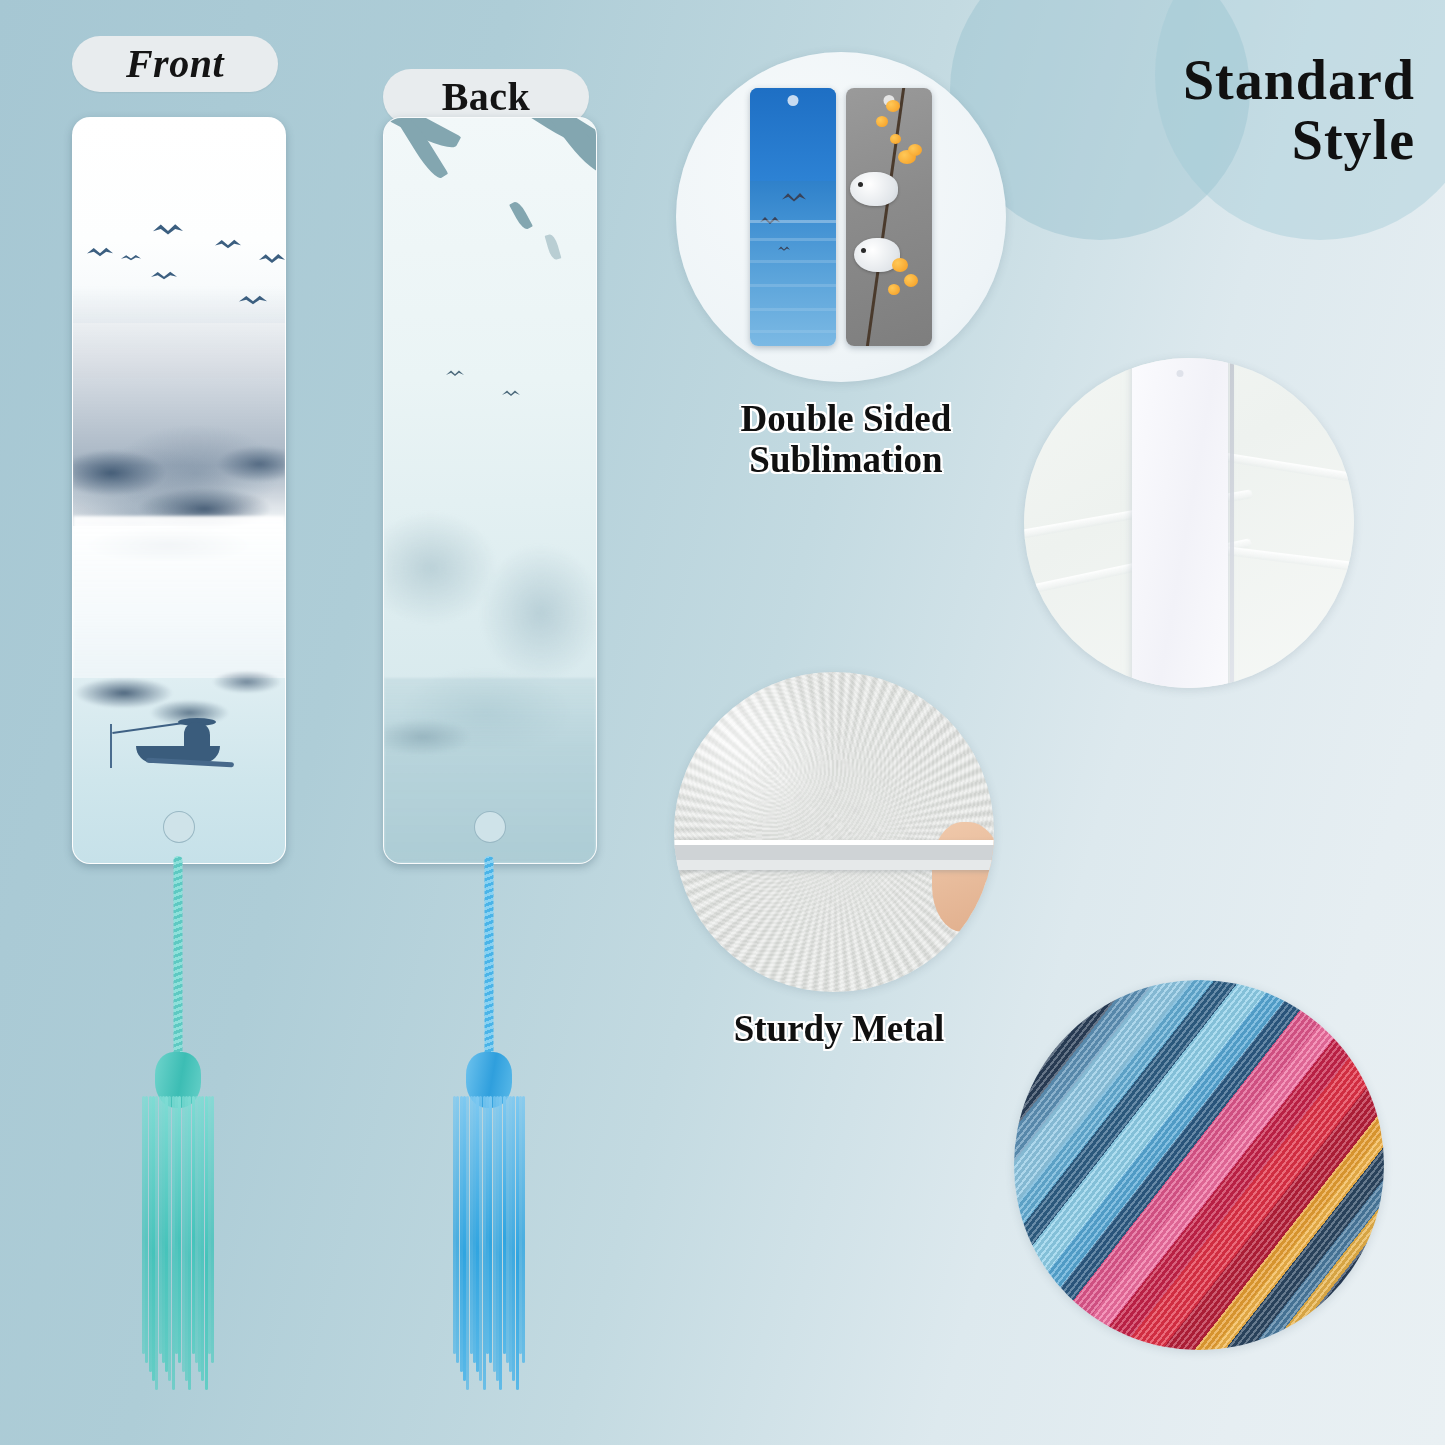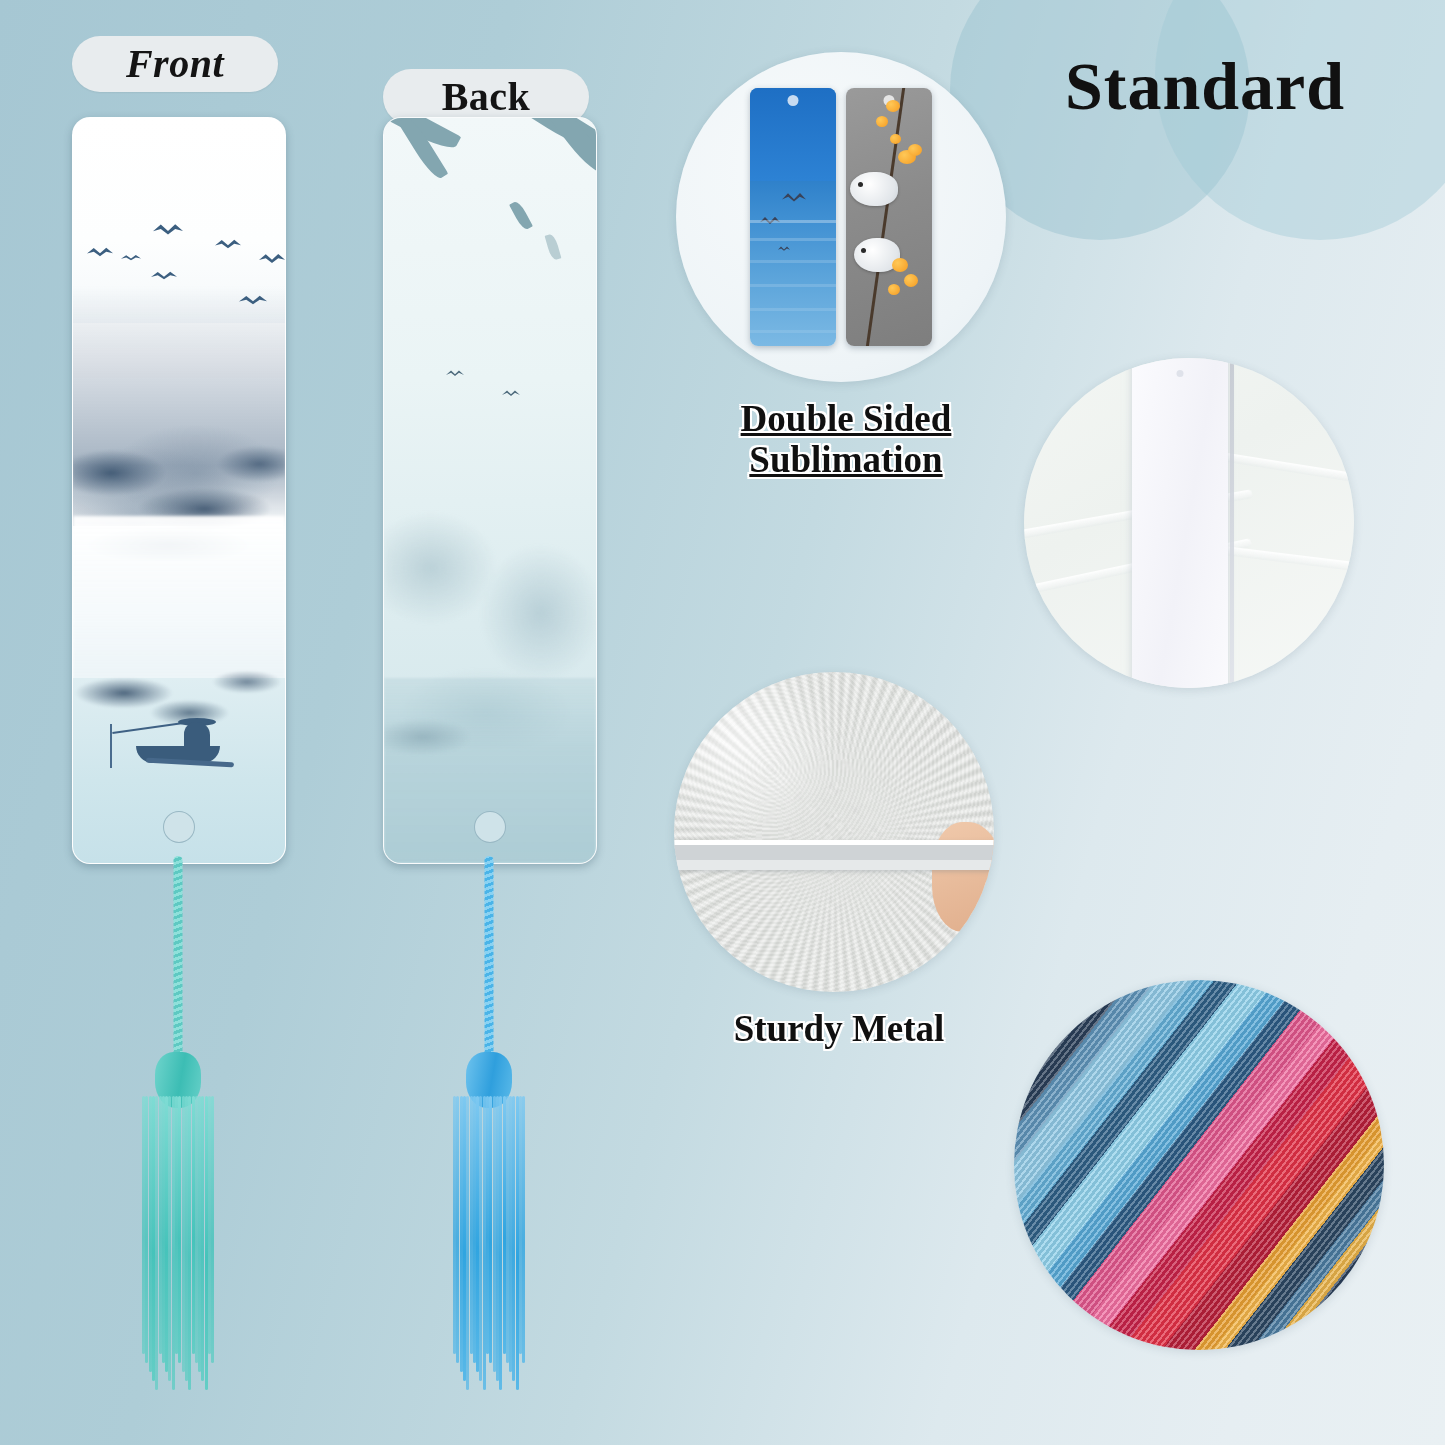--- a/index.html
+++ b/index.html
@@ -130,21 +130,21 @@
   #mini-sea .sky{position:absolute;top:0;left:0;right:0;height:36%;background:linear-gradient(180deg,#1e6fc4,#2d82d4);}
   #mini-sea .wave{position:absolute;left:0;right:0;height:3px;background:rgba(255,255,255,.32);}
   #mini-sea .gull{position:absolute;width:24px;height:12px;background:#39435a;
     clip-path:polygon(0% 62%,25% 10%,50% 60%,75% 8%,100% 62%,74% 40%,50% 80%,26% 40%);}
   #mini-berry{left:170px;background:linear-gradient(160deg,#9a9a9a,#8b8b8b 45%,#7e7e7e 100%);}
   #mini-berry .branch{position:absolute;left:44%;top:-4%;width:3px;height:108%;background:#4a3a2c;transform:rotate(8deg);}
   #mini-berry .blossom{position:absolute;border-radius:50%;background:radial-gradient(circle at 35% 35%,#ffc857,#f59b21);}
   #mini-berry .wbird{position:absolute;background:radial-gradient(circle at 40% 35%,#ffffff,#e2e6ea 70%,#c9d0d6);border-radius:52% 48% 46% 54%;box-shadow:0 1px 3px rgba(0,0,0,.25);}
   #mini-berry .wbird::after{content:"";position:absolute;left:16%;top:30%;width:5px;height:5px;border-radius:50%;background:#2a2a2a;}
   .mini .pin{position:absolute;left:50%;transform:translateX(-50%);top:7px;width:11px;height:11px;border-radius:50%;background:rgba(255,255,255,.75);}
-  #f-double .cap{top:346px;font-size:37px;text-decoration:underline;}
+  #f-double .cap{top:346px;font-size:37px;}
 
   
   #f-film{left:1024px;top:358px;width:350px;}
   #f-film .circ{width:330px;height:330px;background:linear-gradient(150deg,#f3f6f3 0%,#eef2ef 40%,#f6f8f6 100%);}
   #f-film .bmk{position:absolute;left:108px;top:-10px;width:96px;height:350px;
     background:linear-gradient(100deg,#fbfbfe,#f2f2f8 55%,#fafafd);box-shadow:0 0 8px rgba(170,180,195,.5);}
   #f-film .bmk .dot{position:absolute;left:50%;transform:translateX(-50%);top:22px;width:7px;height:7px;border-radius:50%;background:#dfe2ea;}
   #f-film .edge{position:absolute;left:206px;top:-10px;width:4px;height:350px;background:linear-gradient(180deg,rgba(190,195,205,.8),rgba(225,228,235,.9));}
   #f-film .crease{position:absolute;height:9px;background:linear-gradient(180deg,rgba(255,255,255,.95),rgba(222,228,230,.25));border-radius:6px;filter:blur(.6px);}
   #f-film .cap{top:346px;font-size:37px;}
@@ -172,32 +172,33 @@
       #e8a033 0 14px,#f2b44a 14px 24px,#2c4762 24px 44px,#4b7ba0 44px 58px,
       #e8b24a 58px 70px,#2a3f59 70px 92px,#5e93b8 92px 112px,#8fc8e4 112px 140px,
       #64aed6 140px 158px,#2f5f86 158px 178px,#8fd0ea 178px 206px,#57a8d6 206px 226px,
       #2d5b84 226px 244px,#e0568c 244px 268px,#f06ea0 268px 288px,#c8234a 288px 312px,
       #e23146 312px 344px,#b81f3a 344px 370px);}
   #f-tassel .sheen{position:absolute;inset:0;
     background:repeating-linear-gradient(128deg, rgba(255,255,255,.28) 0 2px, rgba(0,0,0,.08) 2px 5px);}
   #f-tassel .cap{top:372px;font-size:40px;}
 
   
-  #headline{position:absolute;right:30px;top:50px;width:420px;text-align:center;
-    color:#111;font-weight:bold;font-size:68px;line-height:1.08;letter-spacing:1px;}
+  #headline{position:absolute;right:30px;top:50px;width:420px;text-align:right;
+    color:#111;font-weight:bold;font-size:56px;line-height:1.08;letter-spacing:1px;}
   #headline .l2{display:block;}
 </style>
 </head>
 <body>
 
 <div class="deco" id="deco-a"></div>
 <div class="deco" id="deco-b"></div>
 
 <div id="headline">
   <span>Standard</span>
+  <span class="l2">Style</span>
 </div>
 
 <div class="pill" id="pill-front">Front</div>
 <div class="pill" id="pill-back">Back</div>
 
 <div class="bm" id="bm-front">
   <div class="layer f-sky"></div>
   <div class="layer f-mount"></div>
   <div class="layer f-ridge"></div>
   <div class="layer f-mist"></div>

